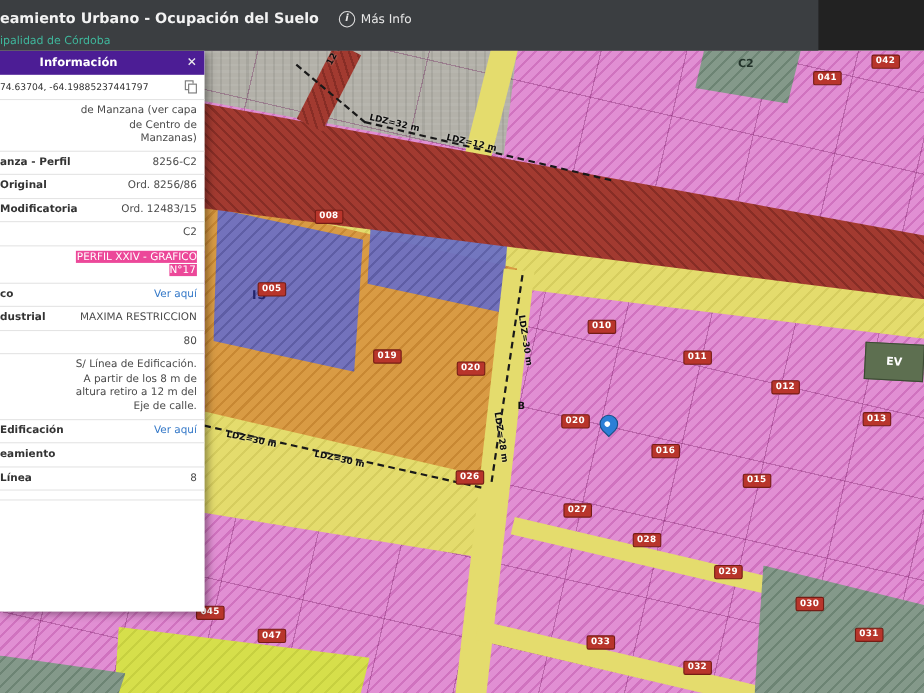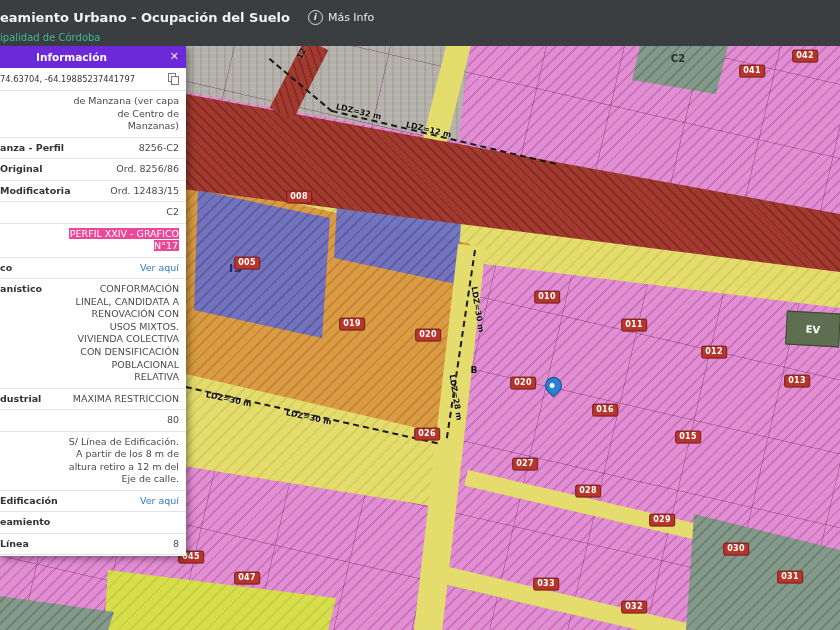--- a/index.html
+++ b/index.html
@@ -1,21 +1,21 @@
 <!DOCTYPE html>
 <html><head>
 <meta charset="utf-8">
 <style>
   html,body{margin:0;padding:0}
   body{width:840px;height:630px;overflow:hidden;position:relative;
        font-family:"DejaVu Sans","Liberation Sans",sans-serif;background:#222}
   #app{position:absolute;inset:0}
 
   
-  header{position:absolute;left:0;top:0;width:840px;height:46px;background:#3b3e41;z-index:30;color:#fff}
+  header{position:absolute;left:0;top:0;width:744px;height:46px;background:#3b3e41;z-index:30;color:#fff}
   .title-row{display:flex;align-items:center;height:26px;padding-top:4px}
   .app-title{font-size:13px;font-weight:bold;white-space:nowrap;color:#f2f2f2}
   .info-btn{display:flex;align-items:center;gap:5px;margin-left:18px;font-size:11px;color:#e8e8e8;cursor:pointer}
   .info-icon{width:13px;height:13px;border:1px solid #ddd;border-radius:50%;font-size:9px;font-style:italic;
              font-weight:bold;display:flex;align-items:center;justify-content:center}
   .subtitle{font-size:10px;color:#3fb79c;padding-top:2px}
 
   
   #map{position:absolute;left:0;top:46px;width:840px;height:584px;overflow:hidden;background:#b7b5ae;z-index:1}
   .layer{position:absolute;inset:0}
@@ -56,21 +56,21 @@
   .ev{position:absolute;left:786px;top:266px;width:52px;height:32px;background:#5d6f50;border:1px solid #3c4a34;
       transform:rotate(3deg);display:flex;align-items:center;justify-content:center;color:#fff;font-size:10px;font-weight:bold}
   .pin-wrap{position:absolute;left:553px;top:350px}
   .pin{position:absolute;left:-8px;top:-19px;width:15px;height:15px;background:#2b7fd6;border:1px solid #174f86;
        border-radius:50% 50% 50% 0;transform:rotate(-45deg)}
   .pin::after{content:"";position:absolute;left:4px;top:4px;width:5px;height:5px;border-radius:50%;background:#fff}
 
   
   #panel{position:absolute;left:0;top:46px;width:186px;height:510px;background:#fff;z-index:20;
          box-shadow:2px 2px 8px rgba(0,0,0,.45);overflow:hidden}
-  .phead{height:22px;background:#6d28d9;color:#fff;display:flex;align-items:center;font-size:10.5px;
+  .phead{height:22px;background:#4c1d95;color:#fff;display:flex;align-items:center;font-size:10.5px;
          font-weight:bold;padding-left:36px;position:relative}
   .pclose{position:absolute;right:7px;top:4px;font-size:11px;cursor:pointer;color:#eee}
   .prow{display:flex;align-items:flex-start;padding:4px 7px 4px 0;border-bottom:1px solid #e4e4e4;
         font-size:9.5px;line-height:1.32}
   .plabel{font-weight:bold;color:#333;white-space:nowrap;padding-right:6px}
   .pvalue{margin-left:auto;text-align:right;color:#4a4a4a;max-width:112px}
   .pvalue.link{color:#3579c8;cursor:pointer}
   .sel{background:#ec4899;color:#fff;padding:0 1px}
   .coords{padding:5px 7px 5px 0;align-items:center}
   .coords-text{font-size:8.3px;color:#333;white-space:nowrap}
@@ -206,24 +206,20 @@
           <span class="pvalue">C2</span>
         </div>
         <div class="prow">
           <span class="pvalue"><span class="sel">PERFIL XXIV - GRAFICO N°17</span></span>
         </div>
         <div class="prow">
           <span class="plabel">co</span>
           <span class="pvalue link">Ver aquí</span>
         </div>
         <div class="prow">
-          <span class="plabel">anístico</span>
-          <span class="pvalue">CONFORMACIÓN LINEAL, CANDIDATA A RENOVACIÓN CON USOS MIXTOS. VIVIENDA COLECTIVA CON DENSIFICACIÓN POBLACIONAL RELATIVA</span>
-        </div>
-        <div class="prow">
           <span class="plabel">dustrial</span>
           <span class="pvalue">MAXIMA RESTRICCION</span>
         </div>
         <div class="prow">
           <span class="pvalue">80</span>
         </div>
         <div class="prow">
           <span class="pvalue">S/ Línea de Edificación. A partir de los 8 m de altura retiro a 12 m del Eje de calle.</span>
         </div>
         <div class="prow">

